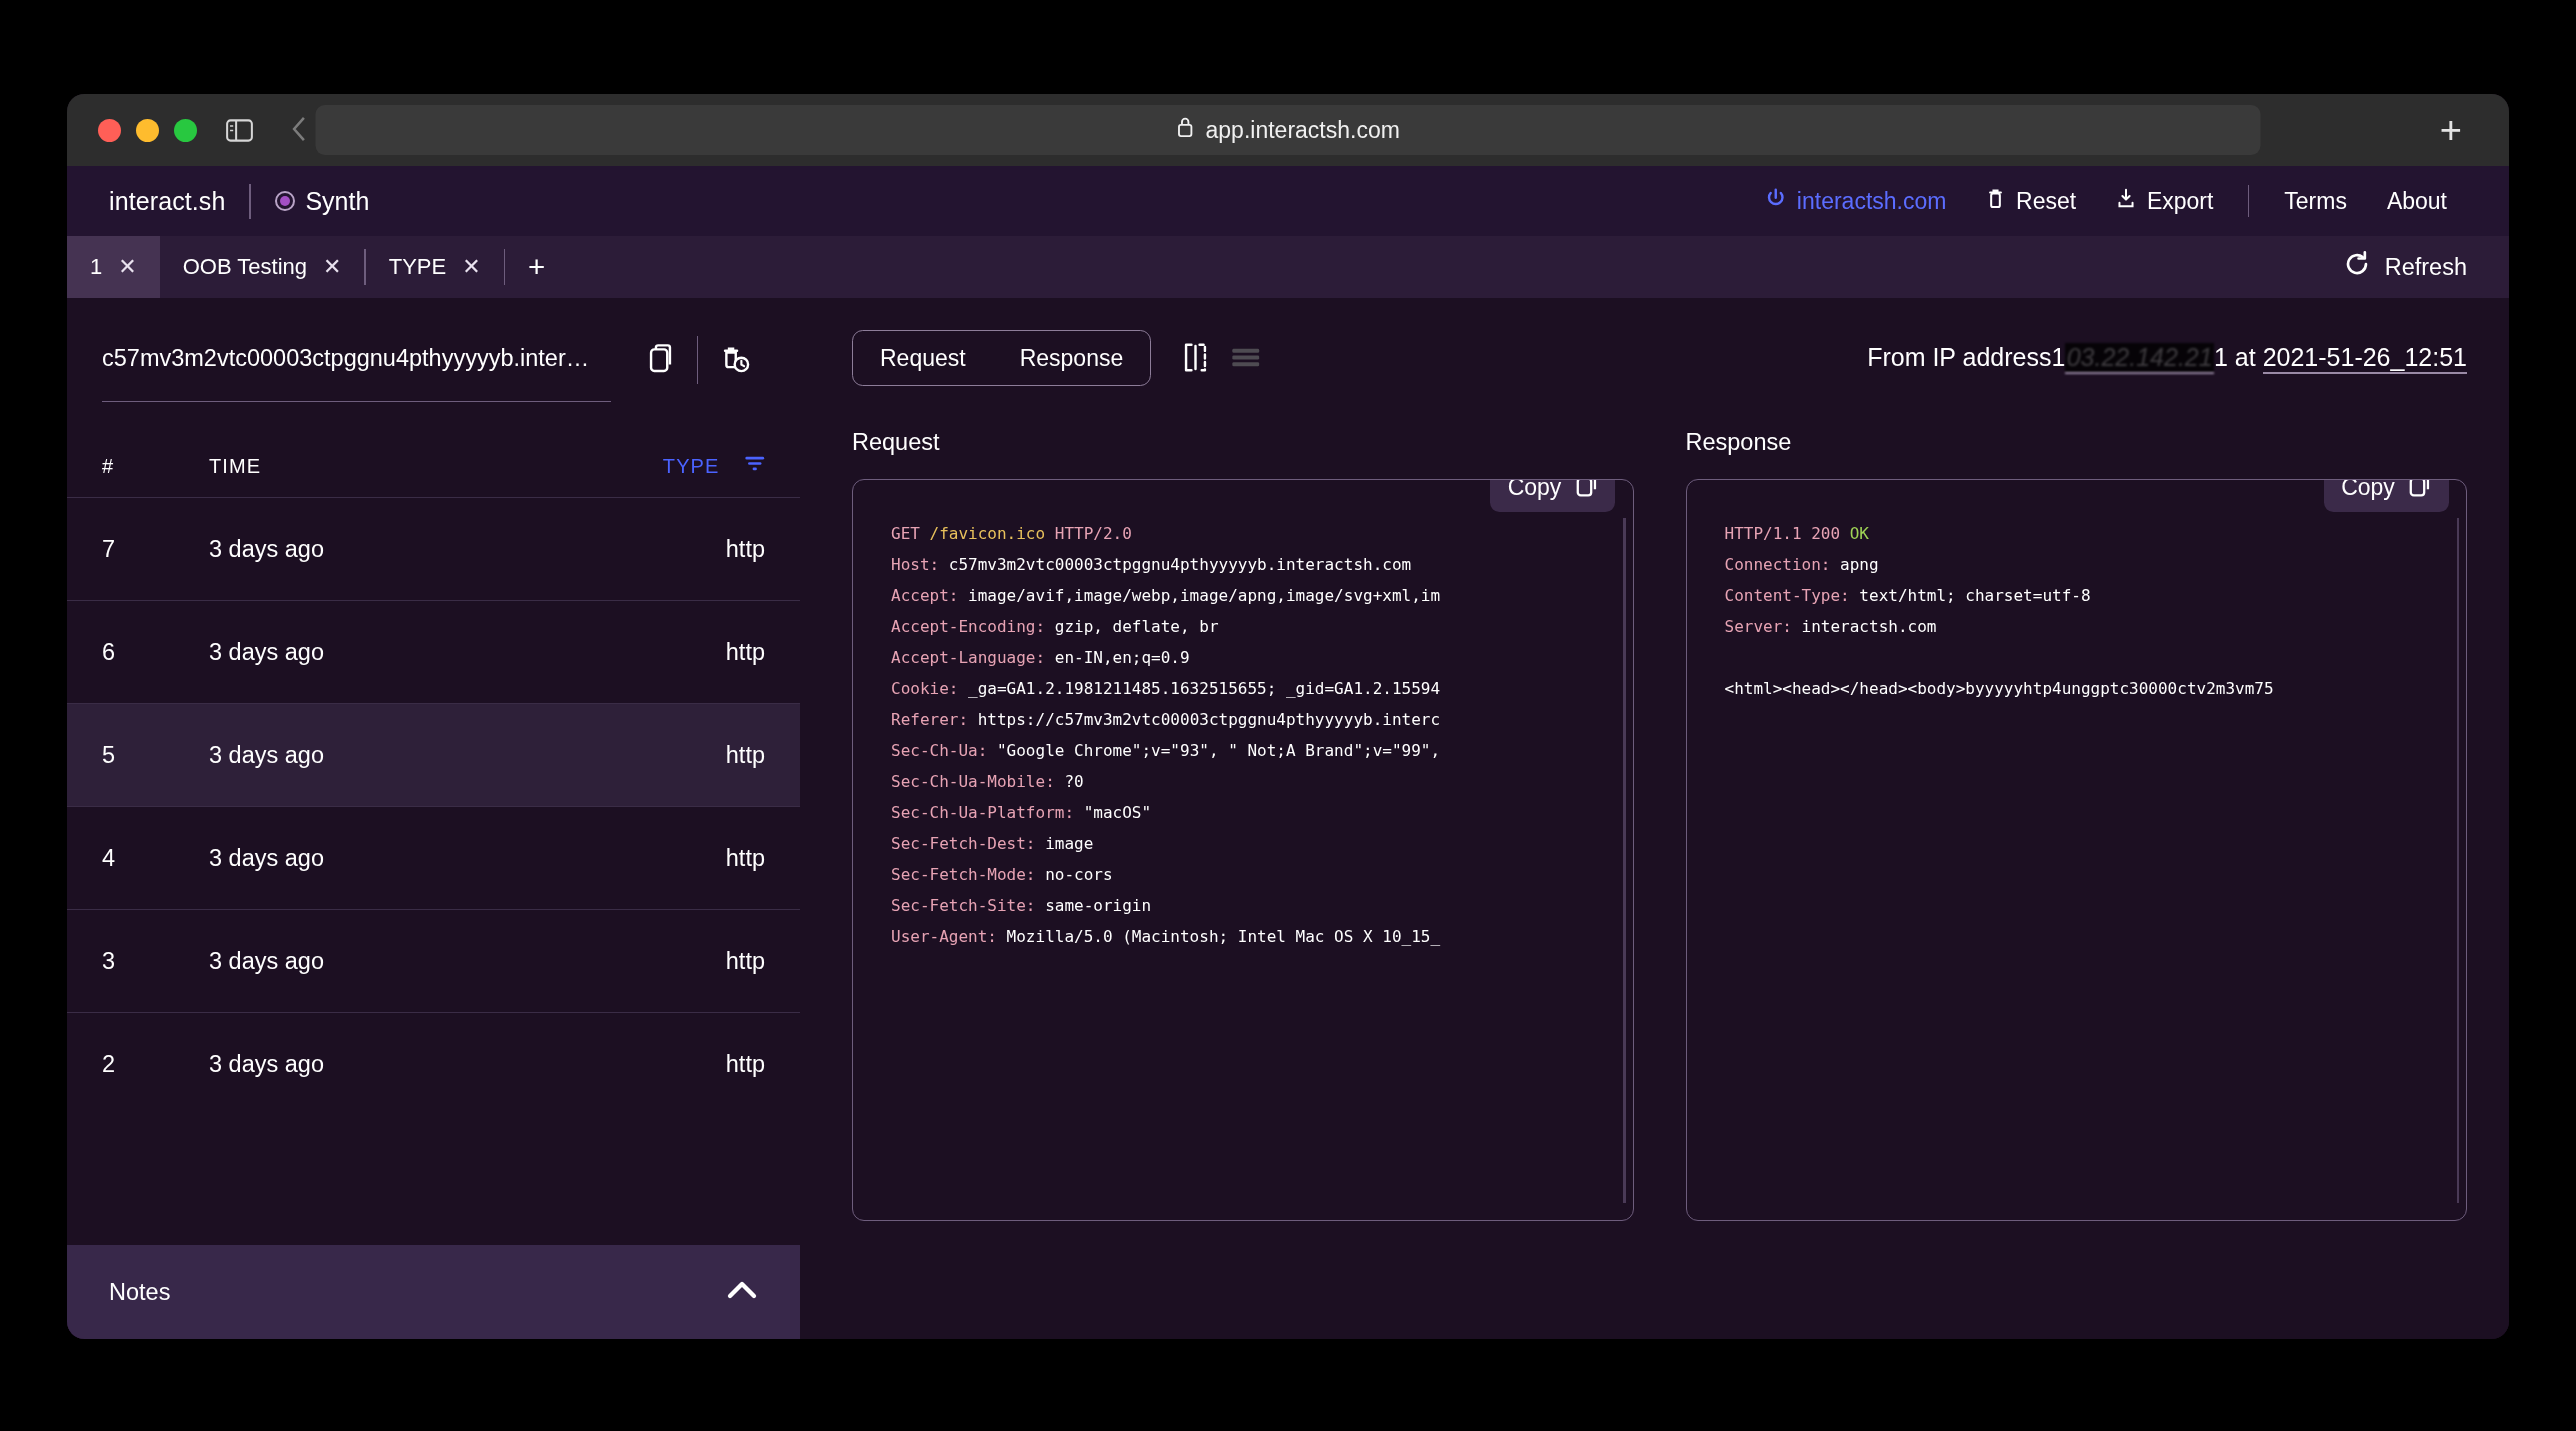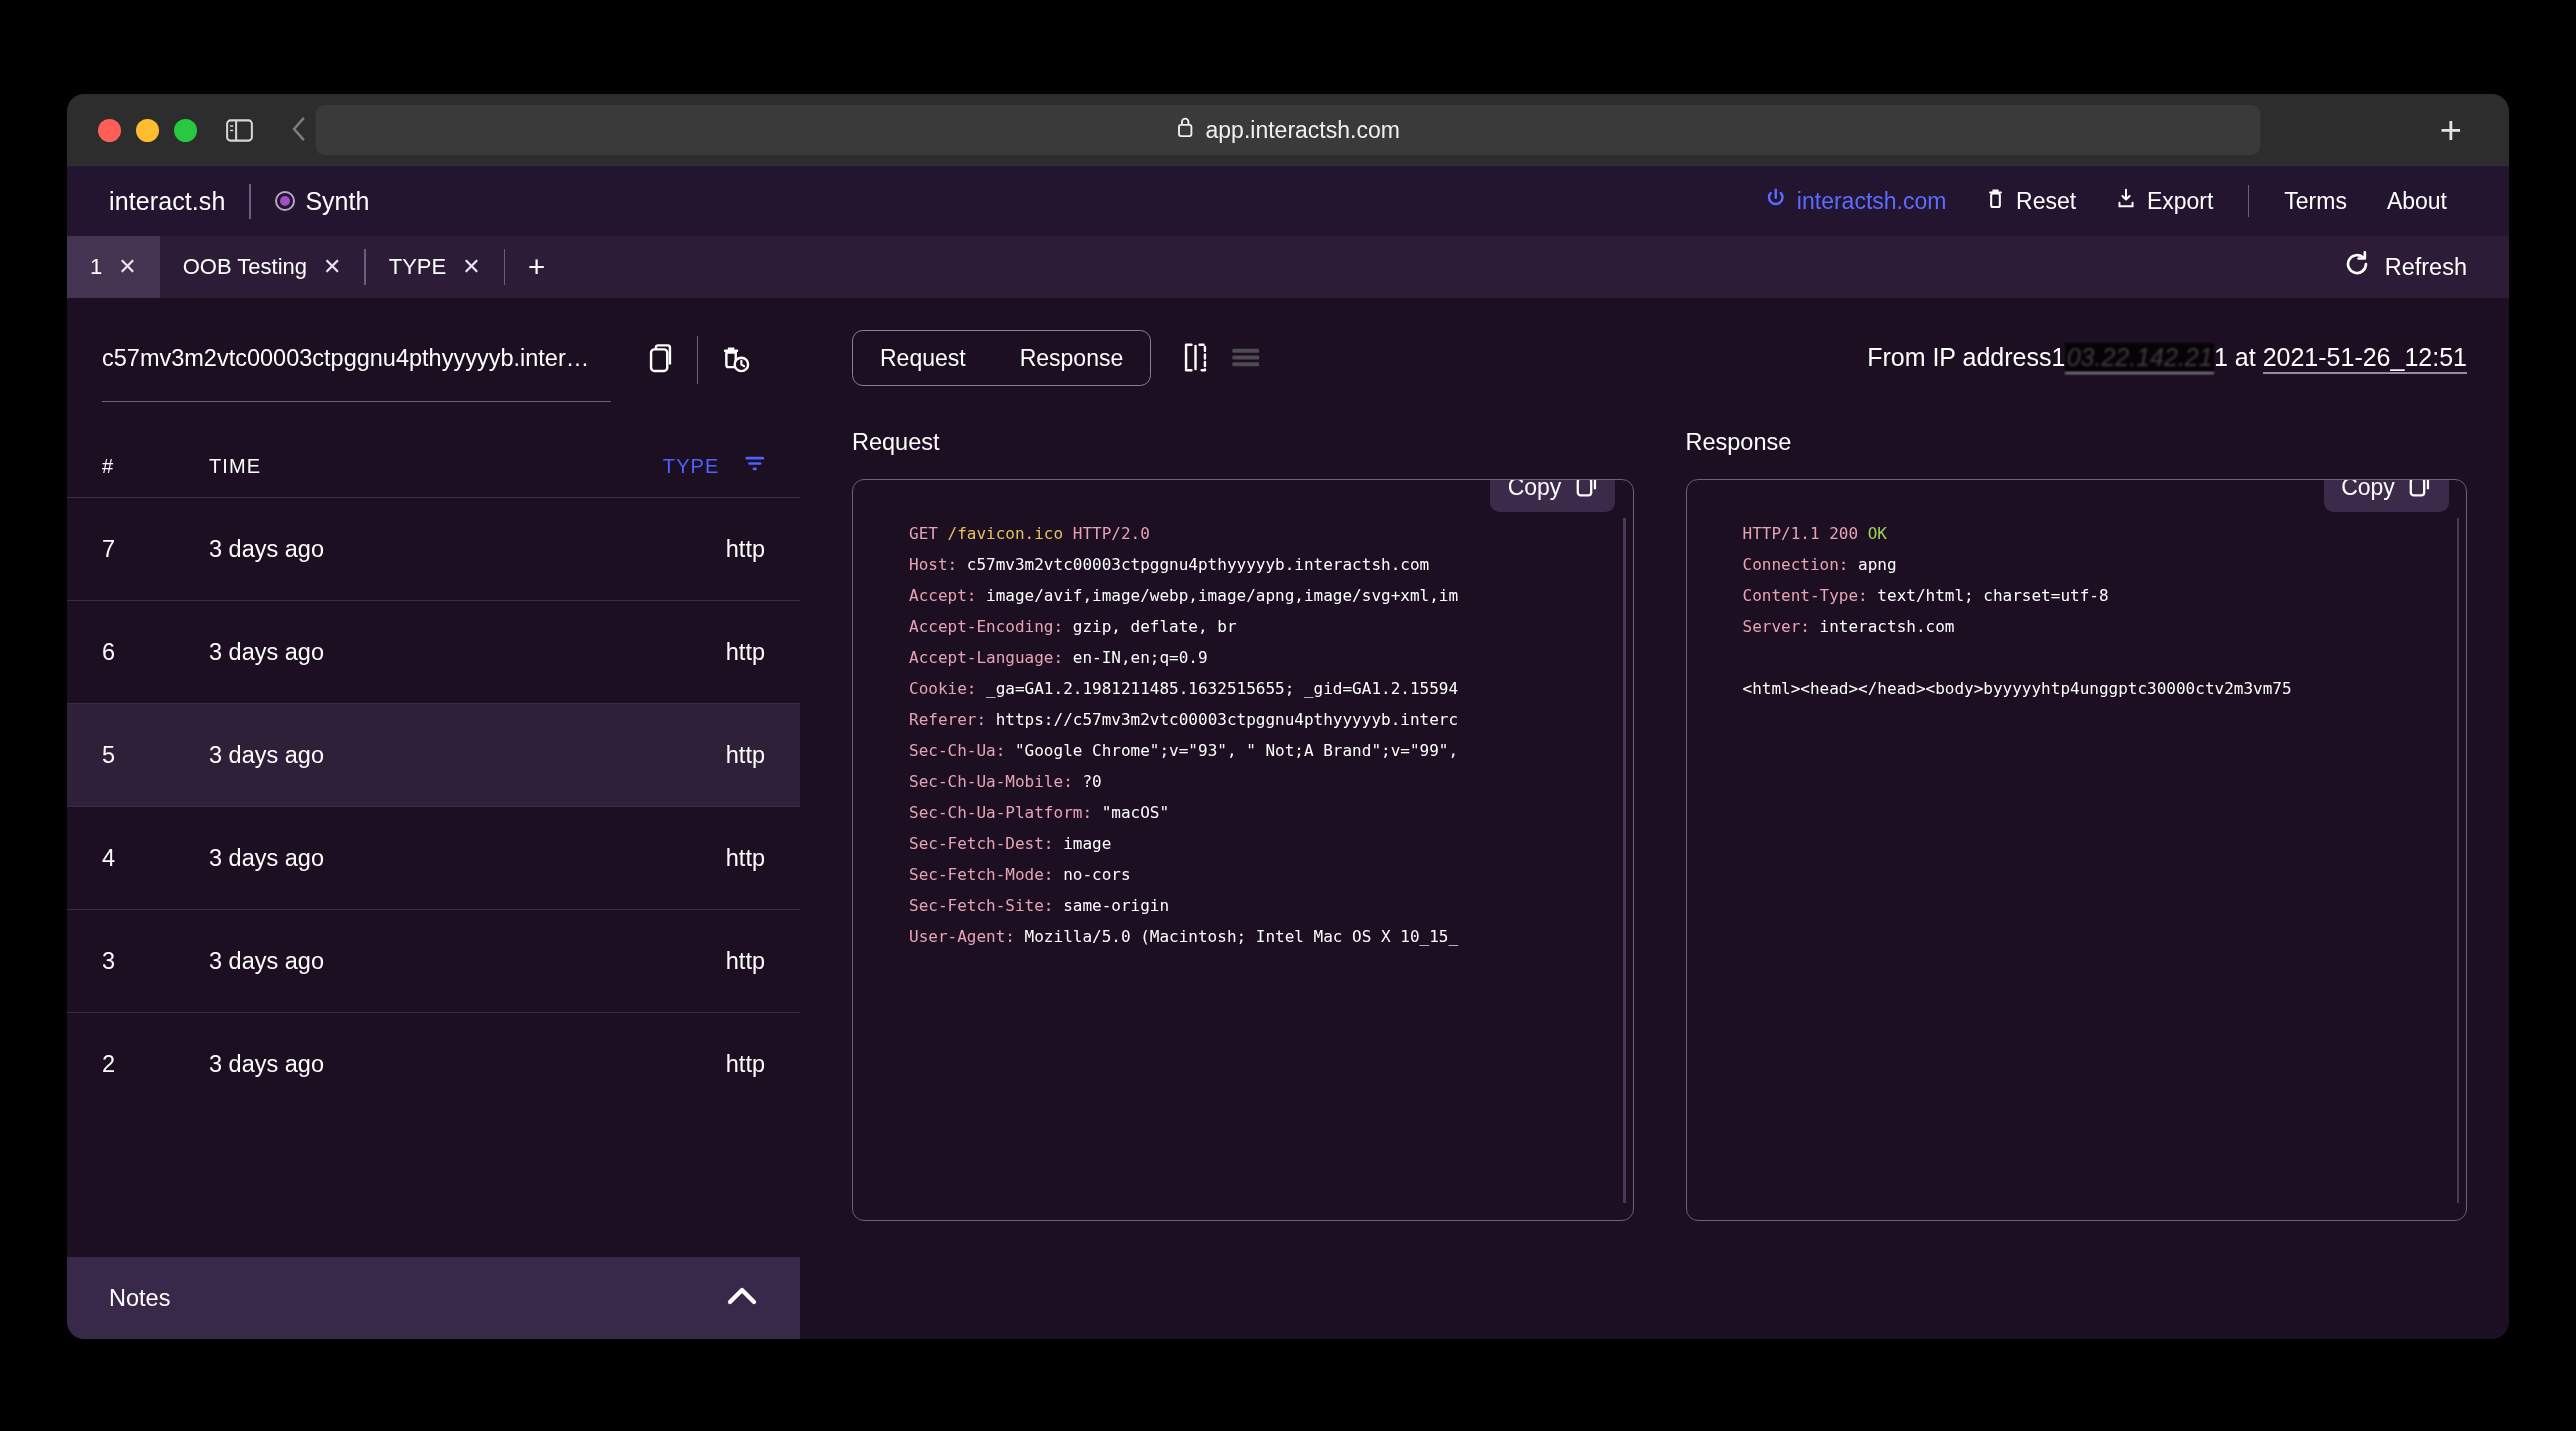--- a/index.html
+++ b/index.html
@@ -136,21 +136,21 @@
     font-size: 23.5px; color: #ffffff;
     border-top: 1.3px solid #3a2c46;
   }
   .row.sel { background: #2e2039; }
   .row .c-hash { width: 107px; }
   .row .c-time { flex: 1; }
   .row .c-type { width: 121px; text-align: right; }
 
   .notes {
     position: absolute; left: 0; right: 0; bottom: 0;
-    height: 82px;
+    height: 94px;
     background: #38284a;
     display: flex; align-items: center;
     padding: 0 42px;
     font-size: 23.5px; color: #ffffff;
     border-bottom-left-radius: 0;
   }
   .notes .chev { margin-left: auto; }
 
   
   .main { flex: 1; position: relative; padding: 32px 42px 0 52px; }
@@ -179,21 +179,21 @@
   }
   .ip-date { border-bottom: 2px solid #9a8aa6; }
 
   .panes { display: flex; gap: 52px; margin-top: 43px; }
   .pane { flex: 1; position: relative; }
   .pane-title { font-size: 23.5px; color: #ffffff; margin-bottom: 23px; }
   .codebox {
     border: 1.3px solid #6e5d7d;
     border-radius: 12px;
     height: 742px;
-    padding: 38px 0 0 56px;
+    padding: 38px 0 0 38px;
     overflow: hidden;
     position: relative;
     background: #1c0f22;
   }
   .copy-btn {
     position: absolute; right: 17.4px; top: -16px;
     background: #3b2a49;
     border-radius: 9.4px;
     padding: 8px 17.4px;
     display: flex; align-items: center; gap: 13.4px;

